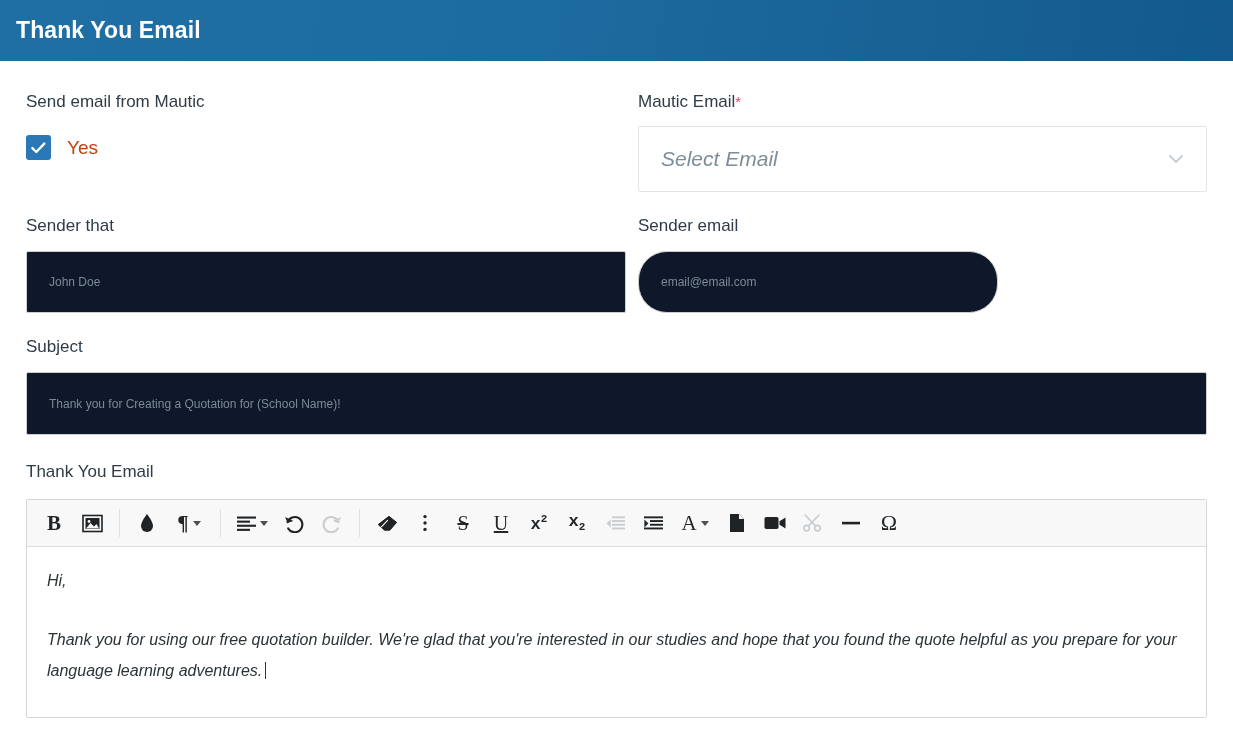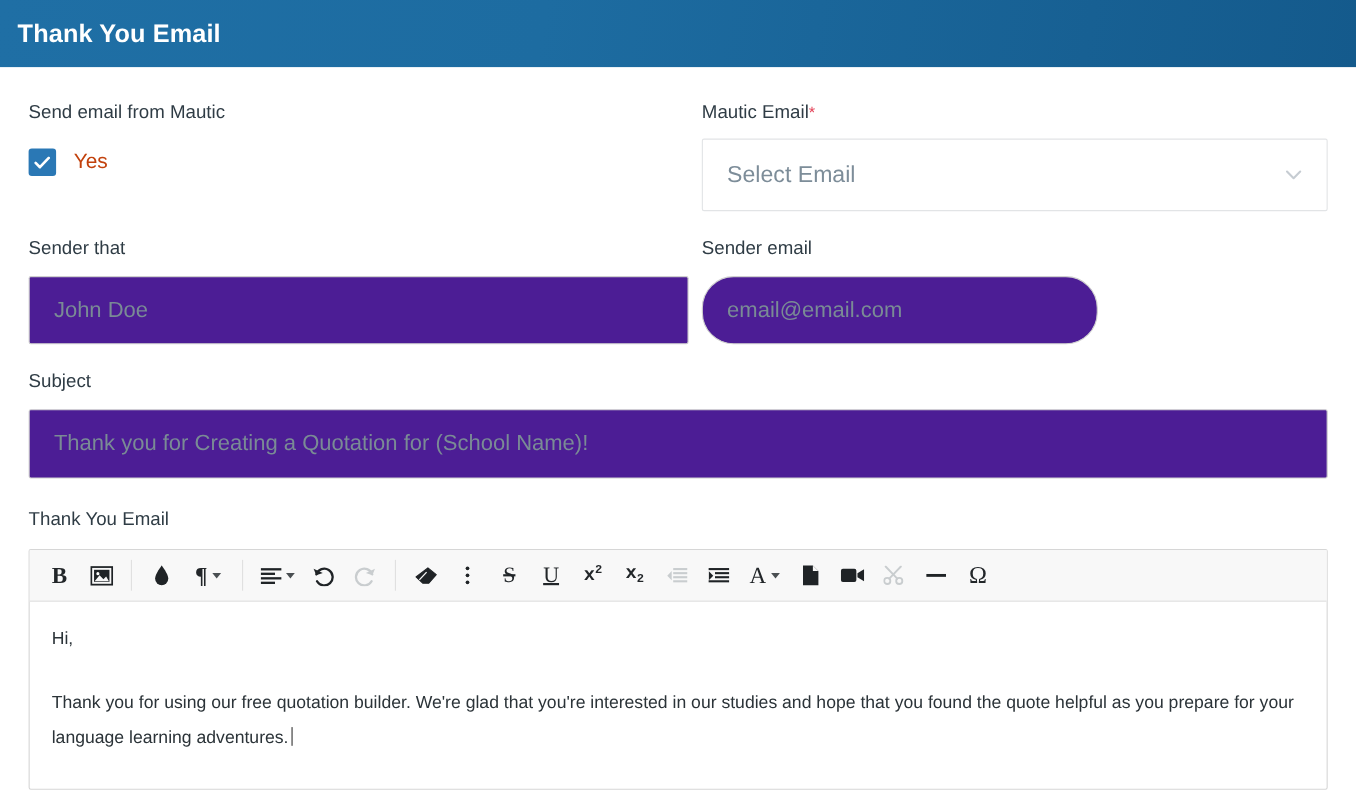--- a/index.html
+++ b/index.html
@@ -59,24 +59,24 @@
     font-size: 15px;
     vertical-align: baseline;
   }
 
   .text-input {
     box-sizing: border-box;
     width: 100%;
     height: 62px;
     border: 1px solid #cfcfcf;
     border-radius: 2px;
-    background: #4c1d95;
+    background: #0f172a;
     padding: 0 22px;
     font-family: "Liberation Sans", sans-serif;
-    font-size: 20px;
+    font-size: 12px;
     color: #7a8b95;
     outline: none;
     display: flex;
     align-items: center;
   }
   .text-input::placeholder { color: #7a8b95; opacity: 1; }
 
   .select-wrap {
     position: relative;
     width: 100%;
@@ -86,20 +86,21 @@
     width: 100%;
     height: 66px;
     border: 1px solid #e2e4e6;
     border-radius: 2px;
     background: #ffffff;
     padding: 0 22px;
     display: flex;
     align-items: center;
     font-size: 21px;
     color: #7d8d99;
+    font-style: italic;
   }
   .chevron {
     position: absolute;
     right: 20px;
     top: 50%;
     transform: translateY(-50%);
     width: 22px;
     height: 22px;
     pointer-events: none;
   }
@@ -195,21 +196,21 @@
 
   .editor-body {
     padding: 18px 20px 0 20px;
     font-family: "Liberation Sans", sans-serif;
     font-size: 16px;
     line-height: 31px;
     color: #2b3338;
     min-height: 170px;
     box-sizing: border-box;
   }
-  .editor-body p { margin: 0 0 28px 0; }
+  .editor-body p { margin: 0 0 28px 0; font-style: italic; }
   .editor-body p:last-child { margin-bottom: 0; }
   .caret-bar {
     display: inline-block;
     width: 1px;
     height: 17px;
     background: #333;
     vertical-align: -3px;
     margin-left: 3px;
   }
 </style>

